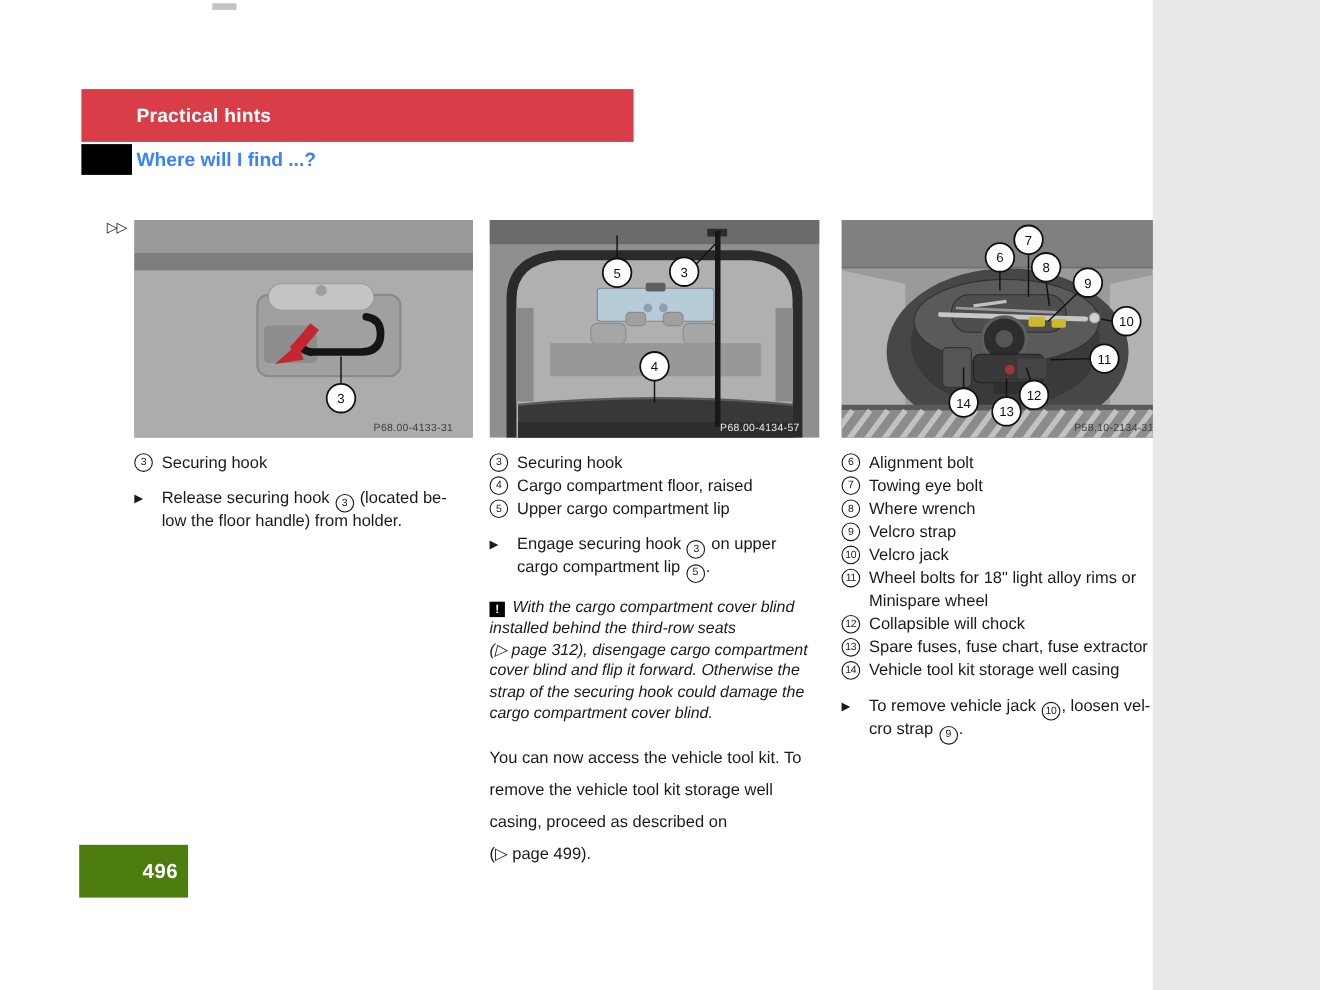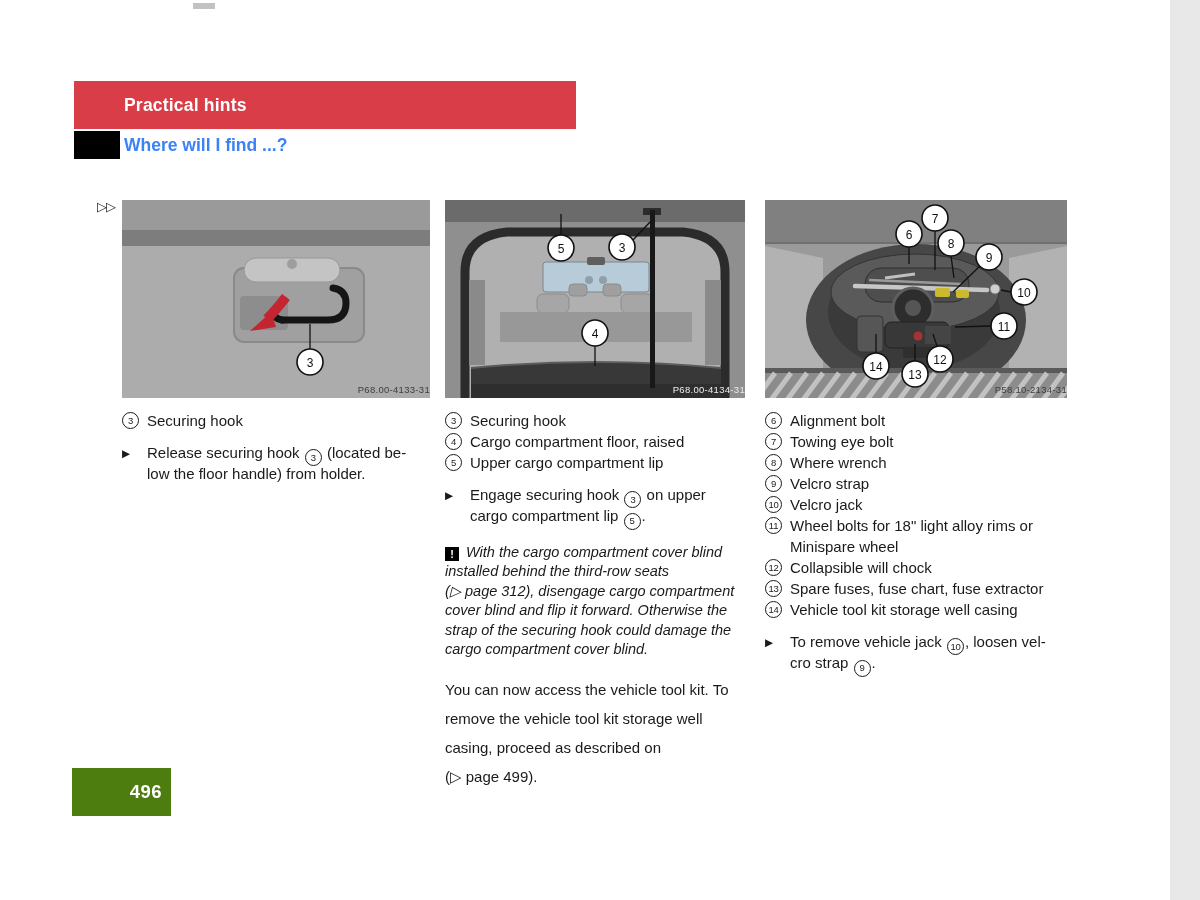--- a/index.html
+++ b/index.html
@@ -1,18 +1,18 @@
 <!DOCTYPE html>
 <html><head>
 <meta charset="utf-8">
 <style>
   * { margin:0; padding:0; box-sizing:border-box; }
   html,body { background:#e8e8e8; }
   .page {
-    position:relative; width:1170px; height:900px; background:#ffffff;
+    position:relative; width:1048px; height:900px; background:#ffffff;
     font-family:"Liberation Sans", sans-serif; color:#1a1a1a; overflow:hidden;
   }
   .scan-artifact { position:absolute; left:193px; top:3px; width:22px; height:6px; background:#c2c2c2; }
 
   
   .red-bar {
     position:absolute; left:74px; top:81px; width:502px; height:48px;
     background:#d93d47; color:#fff; font-weight:bold; font-size:17.5px;
     line-height:48px; padding-left:50px; letter-spacing:.2px;
   }
@@ -24,21 +24,21 @@
   .continuation { position:absolute; left:97px; top:199px; font-size:13px; color:#222; letter-spacing:-1px; }
 
   
   .figures { position:absolute; left:122px; top:200px; display:flex; }
   .fig { position:relative; height:198px; }
   .fig-1 { width:308px; margin-right:15px; }
   .fig-2 { width:300px; margin-right:20px; }
   .fig-3 { width:302px; }
   .fig svg { display:block; width:100%; height:100%; }
   .fig-caption {
-    position:absolute; right:0; bottom:3px; font-size:9.5px; letter-spacing:.3px;
+    position:absolute; right:18px; bottom:3px; font-size:9.5px; letter-spacing:.3px;
   }
   .cap-dark { color:#3d3d3d; }
   .cap-light { color:#ececec; }
 
   
   .columns { position:absolute; left:122px; top:410px; display:flex; font-size:15px; line-height:21px; }
   .col-1 { width:308px; margin-right:15px; }
   .col-2 { width:300px; margin-right:20px; }
   .col-3 { width:325px; }
   ul.legend { list-style:none; }
@@ -145,21 +145,21 @@
         </g>
         <g>
           <circle class="co" cx="177" cy="47" r="13"></circle>
           <text class="cn" x="177" y="51.5">3</text>
         </g>
         <g>
           <circle class="co" cx="150" cy="133" r="13"></circle>
           <text class="cn" x="150" y="137.5">4</text>
         </g>
       </svg>
-      <div class="fig-caption cap-light">P68.00-4134-31</div>
+      <div class="fig-caption cap-light">P68.00-4134-57</div>
     </div>
 
     <div class="fig fig-3">
       <svg viewBox="0 0 302 198">
         <rect x="0" y="0" width="302" height="198" fill="#9a9a9a"></rect>
         <rect x="0" y="0" width="302" height="42" fill="#808080"></rect>
         <line x1="0" y1="43" x2="302" y2="43" stroke="#707070" stroke-width="2"></line>
         <polygon points="0,46 58,58 58,168 0,188" fill="#b2b2b2"></polygon>
         <polygon points="302,46 244,58 244,168 302,188" fill="#b2b2b2"></polygon>
         <ellipse cx="151" cy="120" rx="110" ry="76" fill="#474747"></ellipse>

